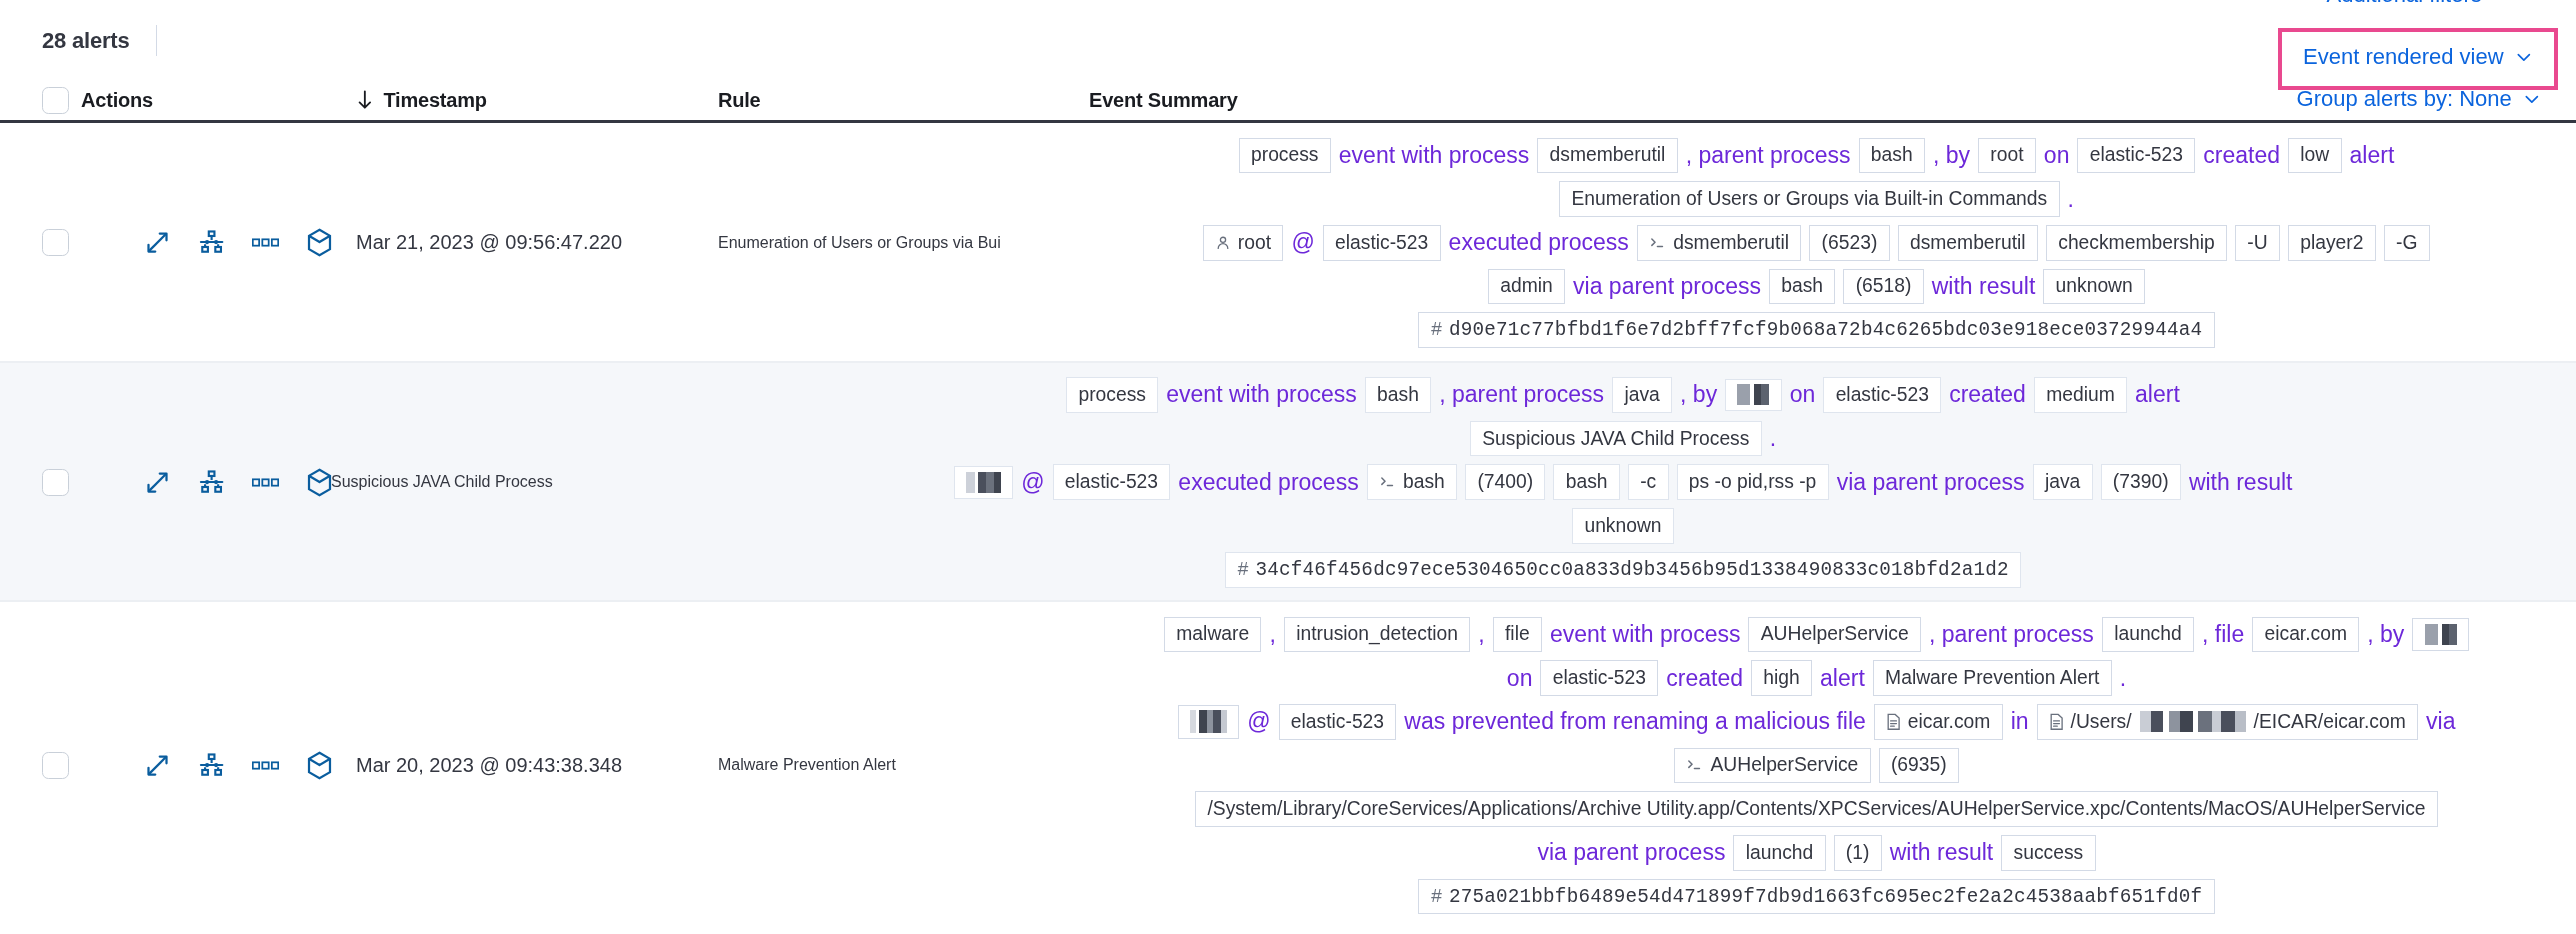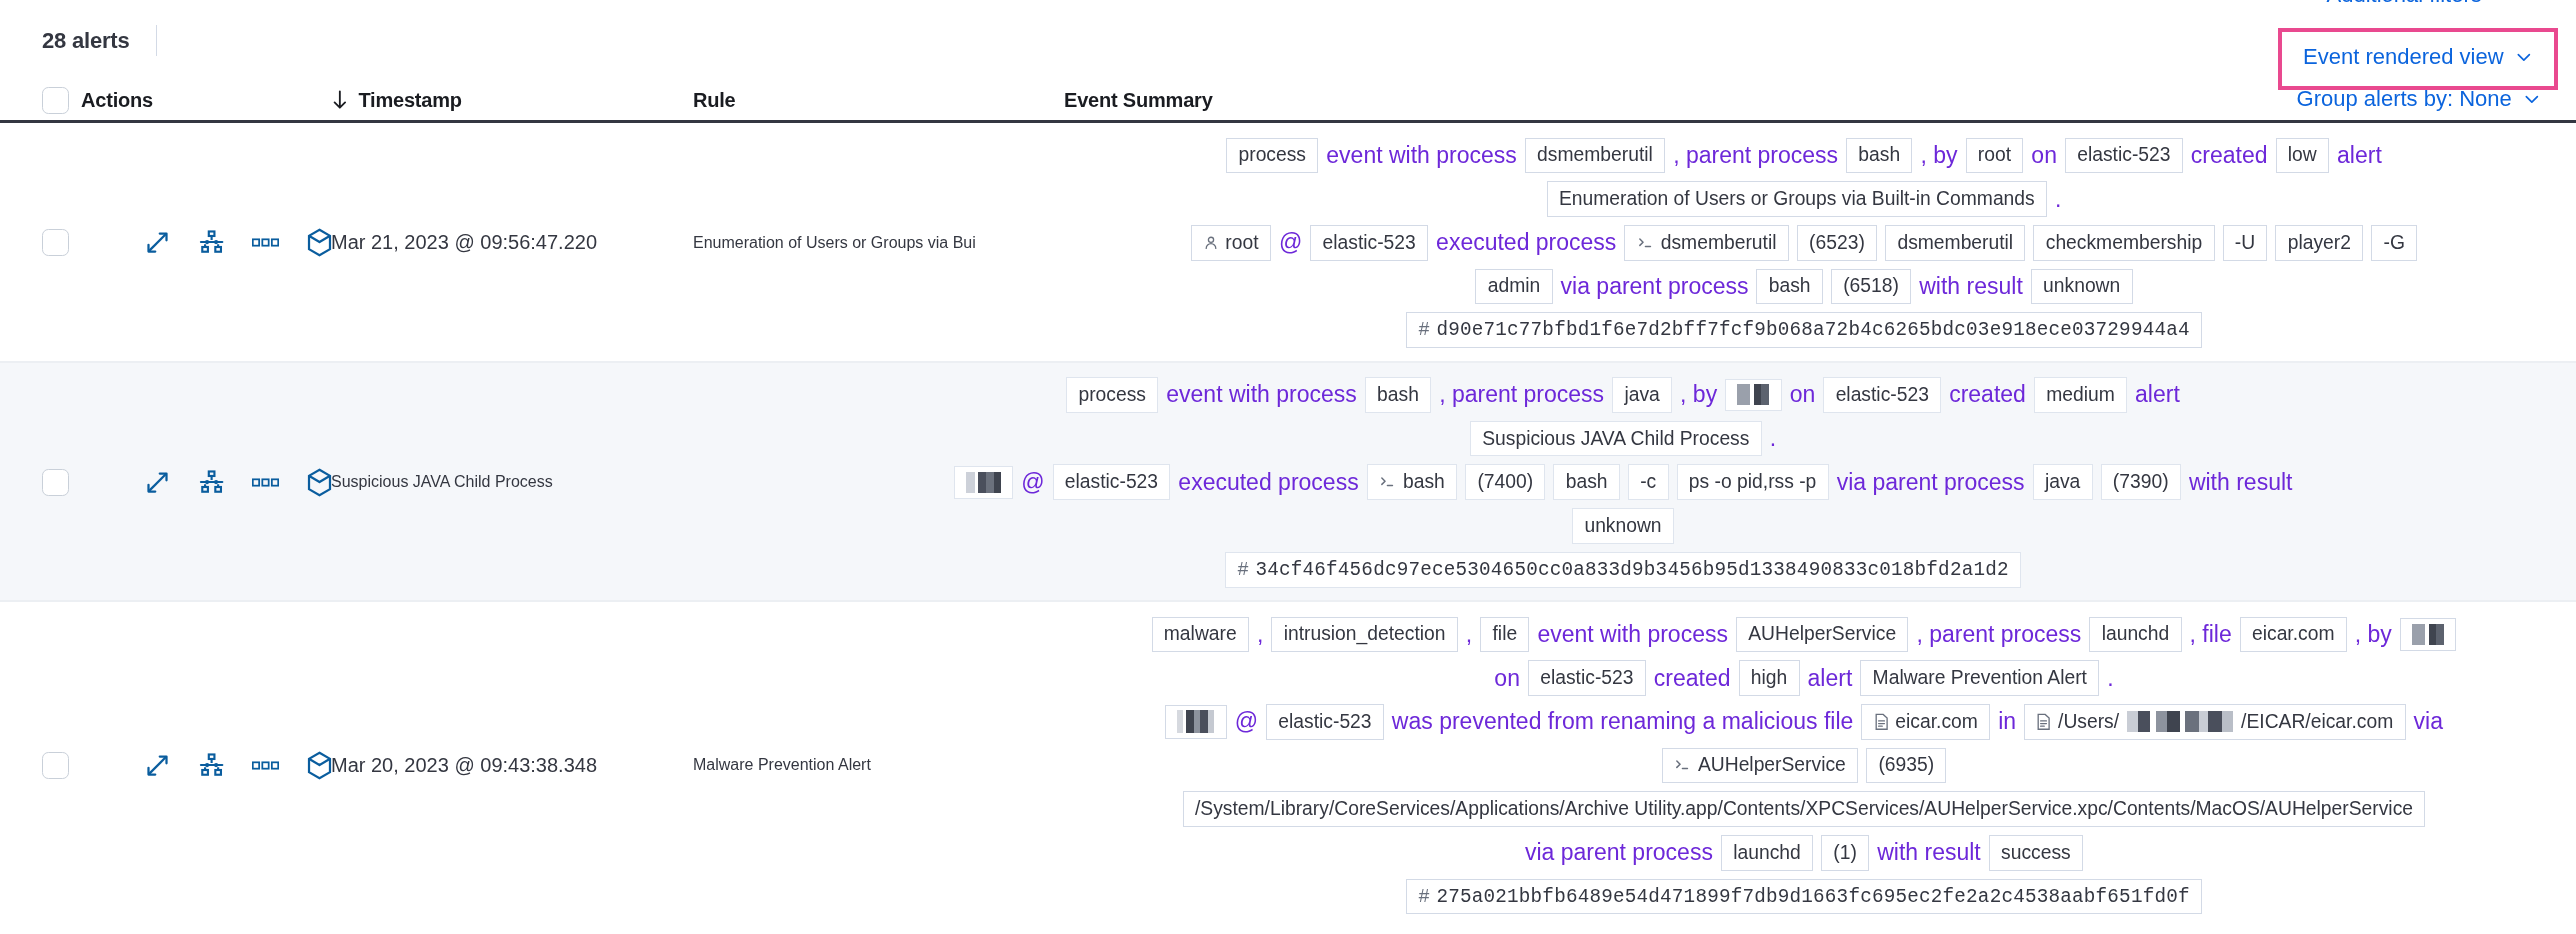--- a/index.html
+++ b/index.html
@@ -50,21 +50,21 @@
   
   .table { position:absolute; left:0; top:81px; right:0; }
   .thead {
     display:flex; align-items:center; height:42px;
     border-bottom:3.2px solid #343741;
     padding-left:42px;
   }
   .th { font-size:20px; font-weight:700; color:#1a1c21; letter-spacing:-0.2px; }
   .col-check  { width:39px; flex:0 0 39px; }
   .col-actions{ width:250px; flex:0 0 250px; }
-  .col-time   { width:362px; flex:0 0 362px; display:flex; align-items:center; gap:9.7px; }
+  .col-time   { width:362px; flex:0 0 362px; display:flex; align-items:center; gap:9.7px;margin-left:25px; }
   .col-rule   { width:371px; flex:0 0 371px; }
   .col-summary{ flex:1 1 auto; }
 
   .sort-arrow { width:17.7px; height:21px; display:inline-block; }
 
   .cbox {
     width:27px; height:27px; border:1.6px solid #c9d0d9;
     border-radius:6.4px; background:#fff; cursor:pointer;
   }
 

